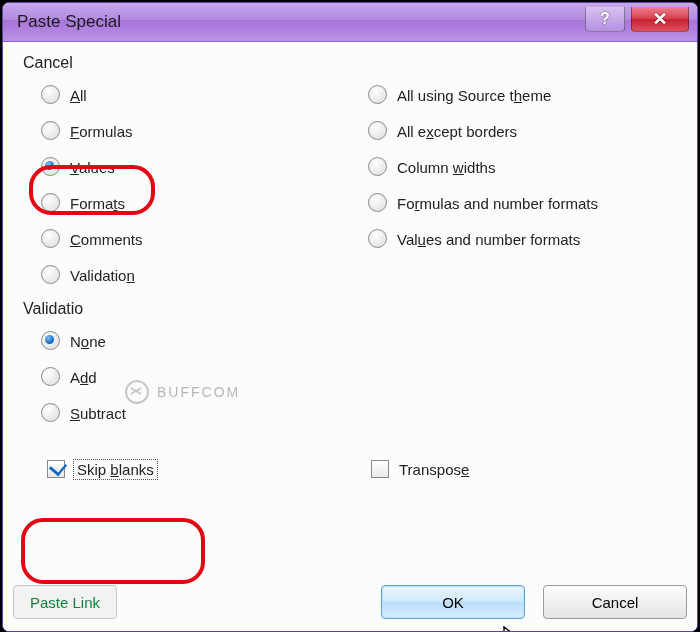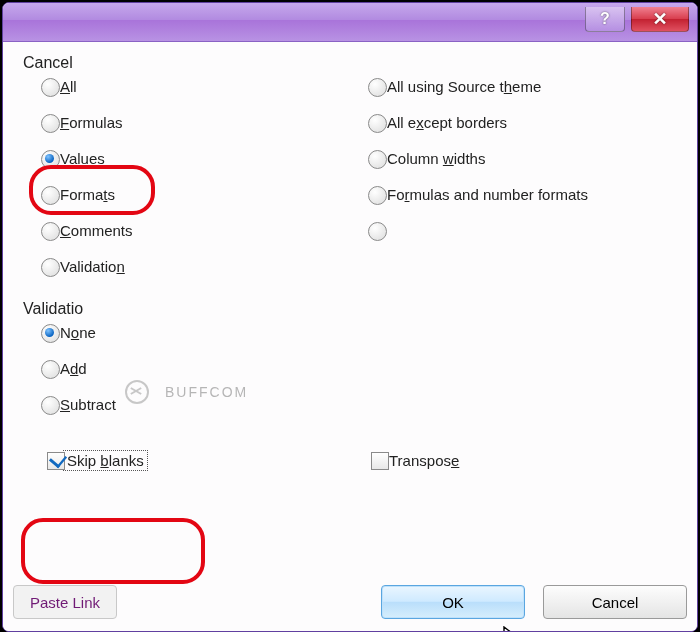--- a/index.html
+++ b/index.html
@@ -9,53 +9,54 @@
 .tbbtn{height:24px;margin-top:-6px;margin-right:6px;border:1px solid rgba(0,0,0,.35);border-top:none;border-radius:0 0 4px 4px;display:flex;align-items:center;justify-content:center;background:linear-gradient(to bottom,#d8c2f0,#b58fe2)}
 .help-btn{width:38px}
 .close-btn{width:56px;background:linear-gradient(to bottom,#f08090 0%,#d94050 48%,#c22030 50%,#e05060 100%);margin-right:8px}
 .help-glyph{color:#fff;font-weight:bold;font-size:16px;text-shadow:0 0 2px rgba(0,0,0,.6)}
 .close-glyph{color:#fff;font-weight:bold;font-size:18px;text-shadow:0 0 2px rgba(0,0,0,.6)}
 .body-area{position:absolute;top:39px;left:0;right:0;bottom:0;background:#fdfcfd;padding:8px 10px 10px 10px}
 .group-label{font-size:16px;color:#222;margin:4px 0 6px 10px}
 .two-col{display:flex}
 .col{flex:1;display:flex;flex-direction:column;gap:10px;padding-left:28px}
 .col.right{padding-left:8px}
-.opt{display:flex;align-items:flex-start;gap:0;height:26px}
+.opt{display:flex;align-items:flex-end;gap:10px;height:26px}
 .radio{width:17px;height:17px;border-radius:50%;border:1px solid #8a8a8a;background:radial-gradient(circle at 35% 30%,#fff 0%,#e6e6e6 70%);position:relative;flex:0 0 auto}
 .radio.sel::after{content:"";position:absolute;left:3px;top:3px;width:9px;height:9px;border-radius:50%;background:radial-gradient(circle at 35% 30%,#7fc3ff 0%,#0a64c2 70%)}
 .chk{width:16px;height:16px;border:1px solid #8a8a8a;background:linear-gradient(to bottom,#fff,#e8e8e8);position:relative;flex:0 0 auto}
 .chk.sel::after{content:"";position:absolute;left:2px;top:-1px;width:13px;height:11px;border-right:3px solid #1169c0;border-bottom:3px solid #1169c0;transform:rotate(40deg) scaleX(.75);transform-origin:center}
 .lbl{color:#222}
 .lbl .u{text-decoration:underline}
 .focus-rect{outline:1px dotted #555;outline-offset:1px;padding:0 2px}
 .hl{position:absolute;border:4px solid #e30613;border-radius:22px;pointer-events:none}
 .hl1{left:26px;top:123px;width:118px;height:42px}
 .hl2{left:18px;top:476px;width:176px;height:58px}
 .sep{height:6px}
 .bottom-row{position:absolute;left:10px;right:10px;bottom:12px;display:flex;align-items:center}
 .btn{height:32px;border:1px solid #9a9a9a;border-radius:4px;background:linear-gradient(to bottom,#fdfdfd,#e4e4e4);font-size:15px;display:flex;align-items:center;justify-content:center;padding:0 16px}
-.btn.disabled{color:#701a75;background:#f2f2f2;border-color:#c8c8c8}
+.btn.disabled{color:#15803d;background:#f2f2f2;border-color:#c8c8c8}
 .btn.primary{background:linear-gradient(to bottom,#eaf6ff 0%,#cfeaff 48%,#b9defb 50%,#d6eefc 100%);border-color:#5aa6e0;box-shadow:0 0 0 1px #bfe1fb inset}
 .btn-gap{width:18px}
 .bottom-spacer{flex:1}
-.watermark{position:absolute;left:122px;top:338px;display:flex;align-items:center;gap:16px;opacity:.45;font-size:14px;letter-spacing:2px;color:#606060;pointer-events:none}
+.watermark{position:absolute;left:122px;top:338px;display:flex;align-items:center;gap:8px;opacity:.45;font-size:14px;letter-spacing:2px;color:#606060;pointer-events:none}
 .wm-icon{width:20px;height:20px;border-radius:50%;border:2px solid #888;position:relative}
 .wm-icon::before,.wm-icon::after{content:"";position:absolute;left:3px;top:8px;width:12px;height:2px;background:#888;transform:rotate(30deg)}
 .wm-icon::after{transform:rotate(-30deg)}
 .cursor{position:absolute;left:500px;top:584px;width:20px;height:26px;pointer-events:none}
 .cursor svg{display:block}
 .lower-opts{display:flex;margin-top:6px}
 .lower-opts .col{padding-left:34px}
 .lower-opts .col.right{padding-left:8px}
 </style>
 </head>
 <body>
 
 <div class="win">
   <div class="titlebar">
+    <span>Paste Special</span>
     <span class="spacer"></span>
     <div class="tbbtn help-btn">
         <span class="help-glyph">?</span>
       </div>
     <div class="tbbtn close-btn">
         <span class="close-glyph">✕</span>
       </div>
   </div>
 
   <div class="body-area">
@@ -100,20 +101,21 @@
           <label class="opt">
             <span class="radio"></span>
             <span class="lbl">Column <span class="u">w</span>idths</span>
           </label>
           <label class="opt">
             <span class="radio"></span>
             <span class="lbl">Fo<span class="u">r</span>mulas and number formats</span>
           </label>
           <label class="opt">
             <span class="radio"></span>
+            <span class="lbl">Val<span class="u">u</span>es and number formats</span>
           </label>
         </div>
     </div>
 
     <div class="sep"></div>
     <div class="group-label" style="margin-top:10px">Validatio</div>
     <div class="two-col">
       <div class="col" id="op-left">
           <label class="opt">
             <span class="radio sel"></span>

